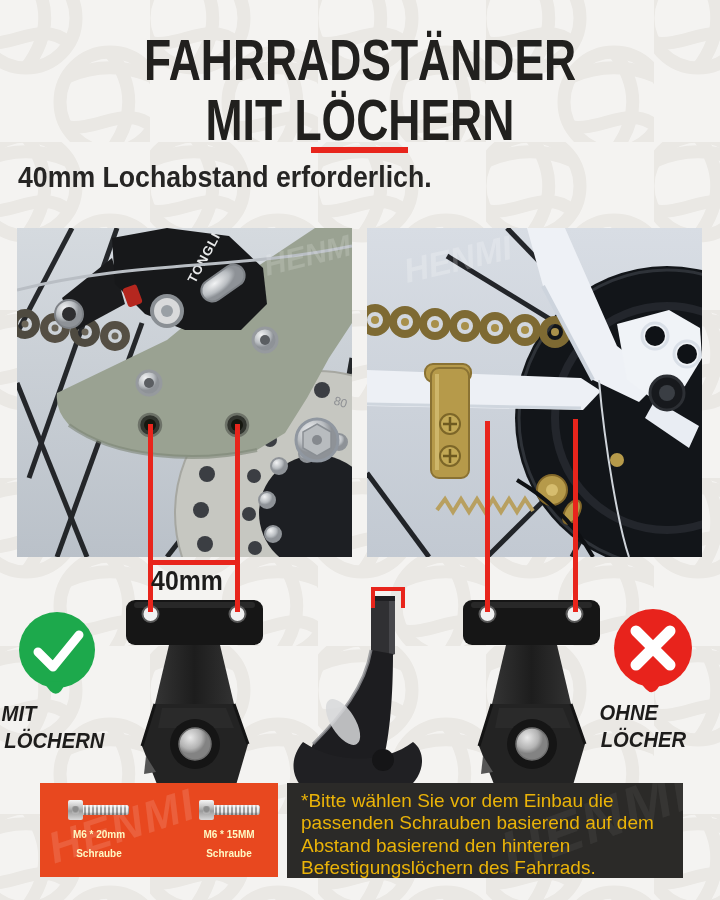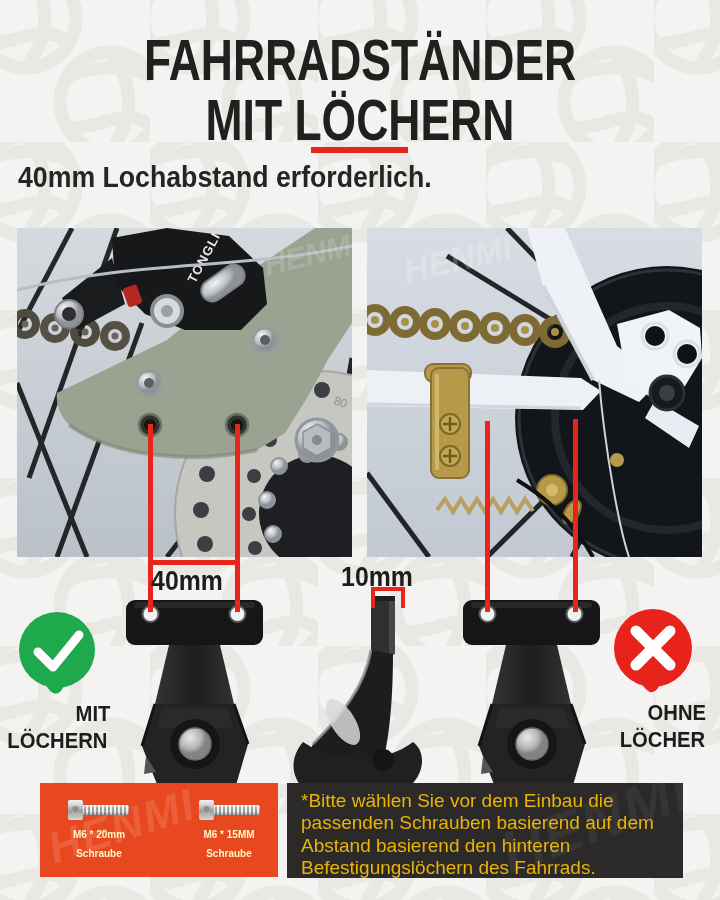--- a/index.html
+++ b/index.html
@@ -26,21 +26,21 @@
   .mline{width:5px; background:#e8251c; z-index:3;}
   .mline-h{height:5px; background:#e8251c; z-index:3;}
   .mlabel{z-index:3; font-weight:700; font-size:27px; color:#1d1c1b; text-align:left;}
   .hook-box{left:371px; top:587px; width:26px; height:17px; border:4px solid #e8251c; border-bottom:none; z-index:3;}
 
   
   .stand{z-index:2;}
 
   
   .bubble{z-index:4;}
-  .verdict{z-index:4; width:112px; text-align:right; font-weight:700; font-size:22px; line-height:27px; color:#1d1c1b;}
+  .verdict{z-index:4; width:112px; text-align:left; font-weight:700; font-size:22px; line-height:27px; color:#1d1c1b;font-style:italic;}
 
   
   .orange-panel{left:40px; top:783px; width:238px; height:94px; background:#e8481f; z-index:5; overflow:hidden;}
   .dark-panel{left:287px; top:783px; width:396px; height:95px; background:#2b2a28; z-index:5; overflow:hidden;}
   .wm{position:absolute; font-weight:700; font-style:italic; letter-spacing:2px; pointer-events:none;}
   .wm-orange{left:6px; top:18px; font-size:44px; color:rgba(255,255,255,.13); transform:rotate(-18deg);}
   .wm-dark{left:210px; top:4px; font-size:58px; color:rgba(255,255,255,.055); transform:rotate(-20deg);}
 
   .screw{position:absolute; display:flex; align-items:center;}
   .screw-head{width:15px; height:20px; border-radius:2px;
@@ -342,23 +342,20 @@
   <div class="abs mline" style="left:148px; top:424px; height:188px;"></div>
   <div class="abs mline" style="left:235px; top:424px; height:188px;"></div>
   <div class="abs mline-h" style="left:148px; top:560px; width:92px;"></div>
   <div class="abs mlabel" style="left:148px; top:566px; width:92px;">
     <span class="condense90">40mm</span>
   </div>
 
   <div class="abs mline" style="left:485px; top:421px; height:191px;"></div>
   <div class="abs mline" style="left:573px; top:419px; height:193px;"></div>
 
-  <div class="abs mlabel" style="left:338px; top:562px; width:92px;">
-    <span class="condense90">10mm</span>
-  </div>
   <div class="abs hook-box"></div>
 
   <svg class="abs bubble" style="left:12px; top:608px;" width="92" height="100" viewBox="0 0 92 100">
     <circle cx="45" cy="42" r="38" fill="#1da94c"></circle>
     <path d="M32,74 Q45,98 54,73 Z" fill="#1da94c"></path>
     <polyline points="26,44 41,59 67,27" fill="none" stroke="#ffffff" stroke-width="9" stroke-linecap="round" stroke-linejoin="round"></polyline>
   </svg>
   <div class="abs verdict" style="left:0px; top:700px;">
     <div><span class="condense90">MIT</span></div>
     <div><span class="condense90">LÖCHERN</span></div>

